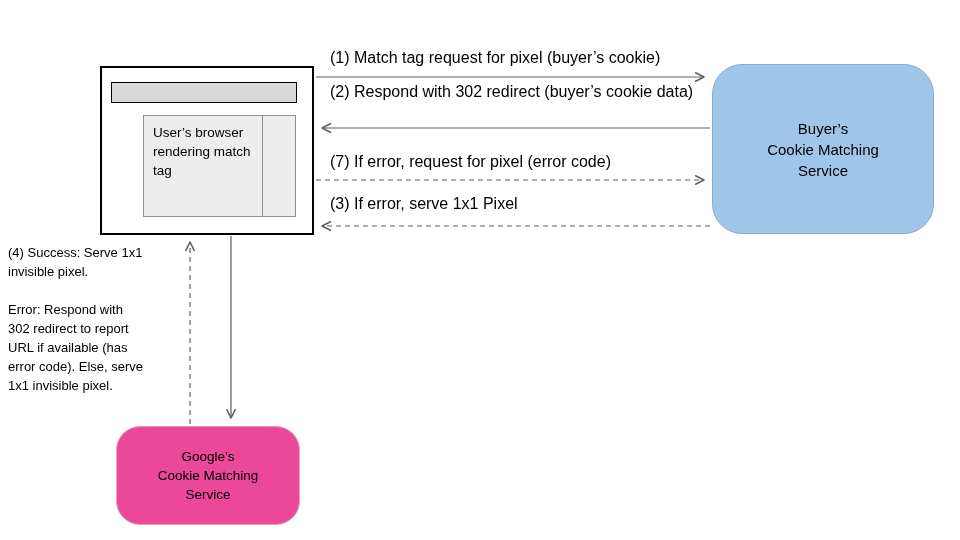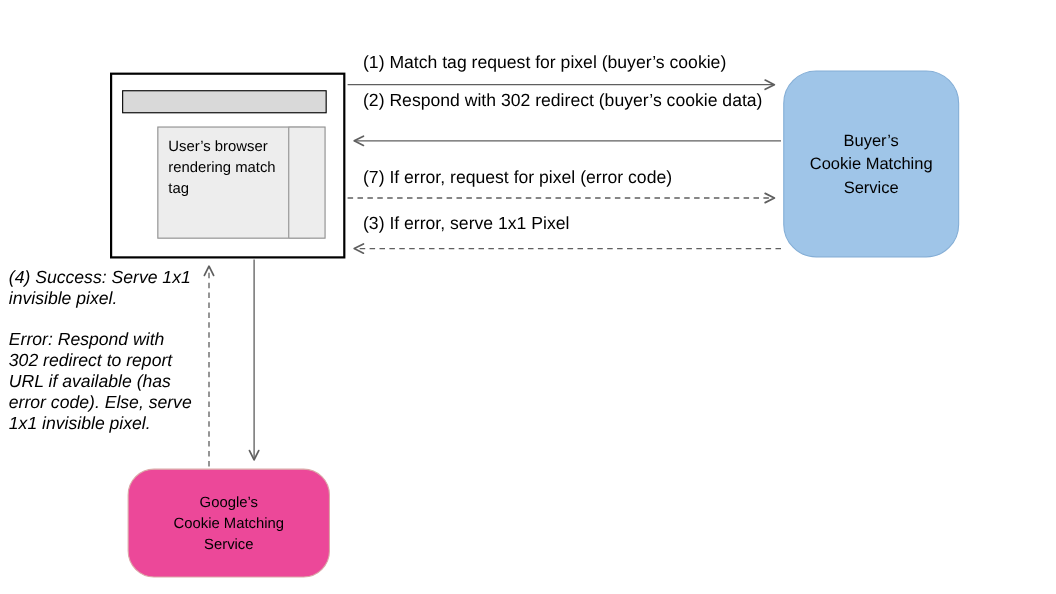--- a/index.html
+++ b/index.html
@@ -62,21 +62,21 @@
     position: absolute;
     display: flex;
     align-items: center;
     justify-content: center;
     text-align: center;
     white-space: pre-line;
     box-sizing: border-box;
   }
   .buyer {
     left: 712px; top: 64px;
-    width: 160px; height: 170px;
+    width: 222px; height: 170px;
     border-radius: 30px;
     background: #9fc5e8;
     border: 1px solid #84aed6;
     font-size: 15px;
     line-height: 21px;
   }
   .google {
     left: 116px; top: 426px;
     width: 184px; height: 99px;
     border-radius: 24px;
@@ -119,21 +119,21 @@
 
   <div class="flow-label" style="left:330px; top:48px;">(1)  Match tag request for pixel (buyer’s cookie)</div>
 
   <div class="flow-label" style="left:330px; top:82px;">(2)  Respond with 302 redirect (buyer’s cookie data)</div>
 
   <div class="flow-label" style="left:330px; top:152px;">(7) If error, request for pixel (error code)</div>
 
   <div class="flow-label" style="left:330px; top:194px;">(3) If error, serve 1x1 Pixel</div>
 
 
-  <div class="flow-label" style="left:8px; top:243px; width:182px; font-size:16px;font-style:italic;">(4) Success: Serve 1x1
+  <div class="flow-label" style="left:8px; top:243px; width:182px; font-size:13px;">(4) Success: Serve 1x1
 invisible pixel.
 
 Error: Respond with
 302 redirect to report
 URL if available (has
 error code). Else, serve
 1x1 invisible pixel.</div>
 
   <svg class="arrows" viewBox="0 0 960 540">
     <defs>

